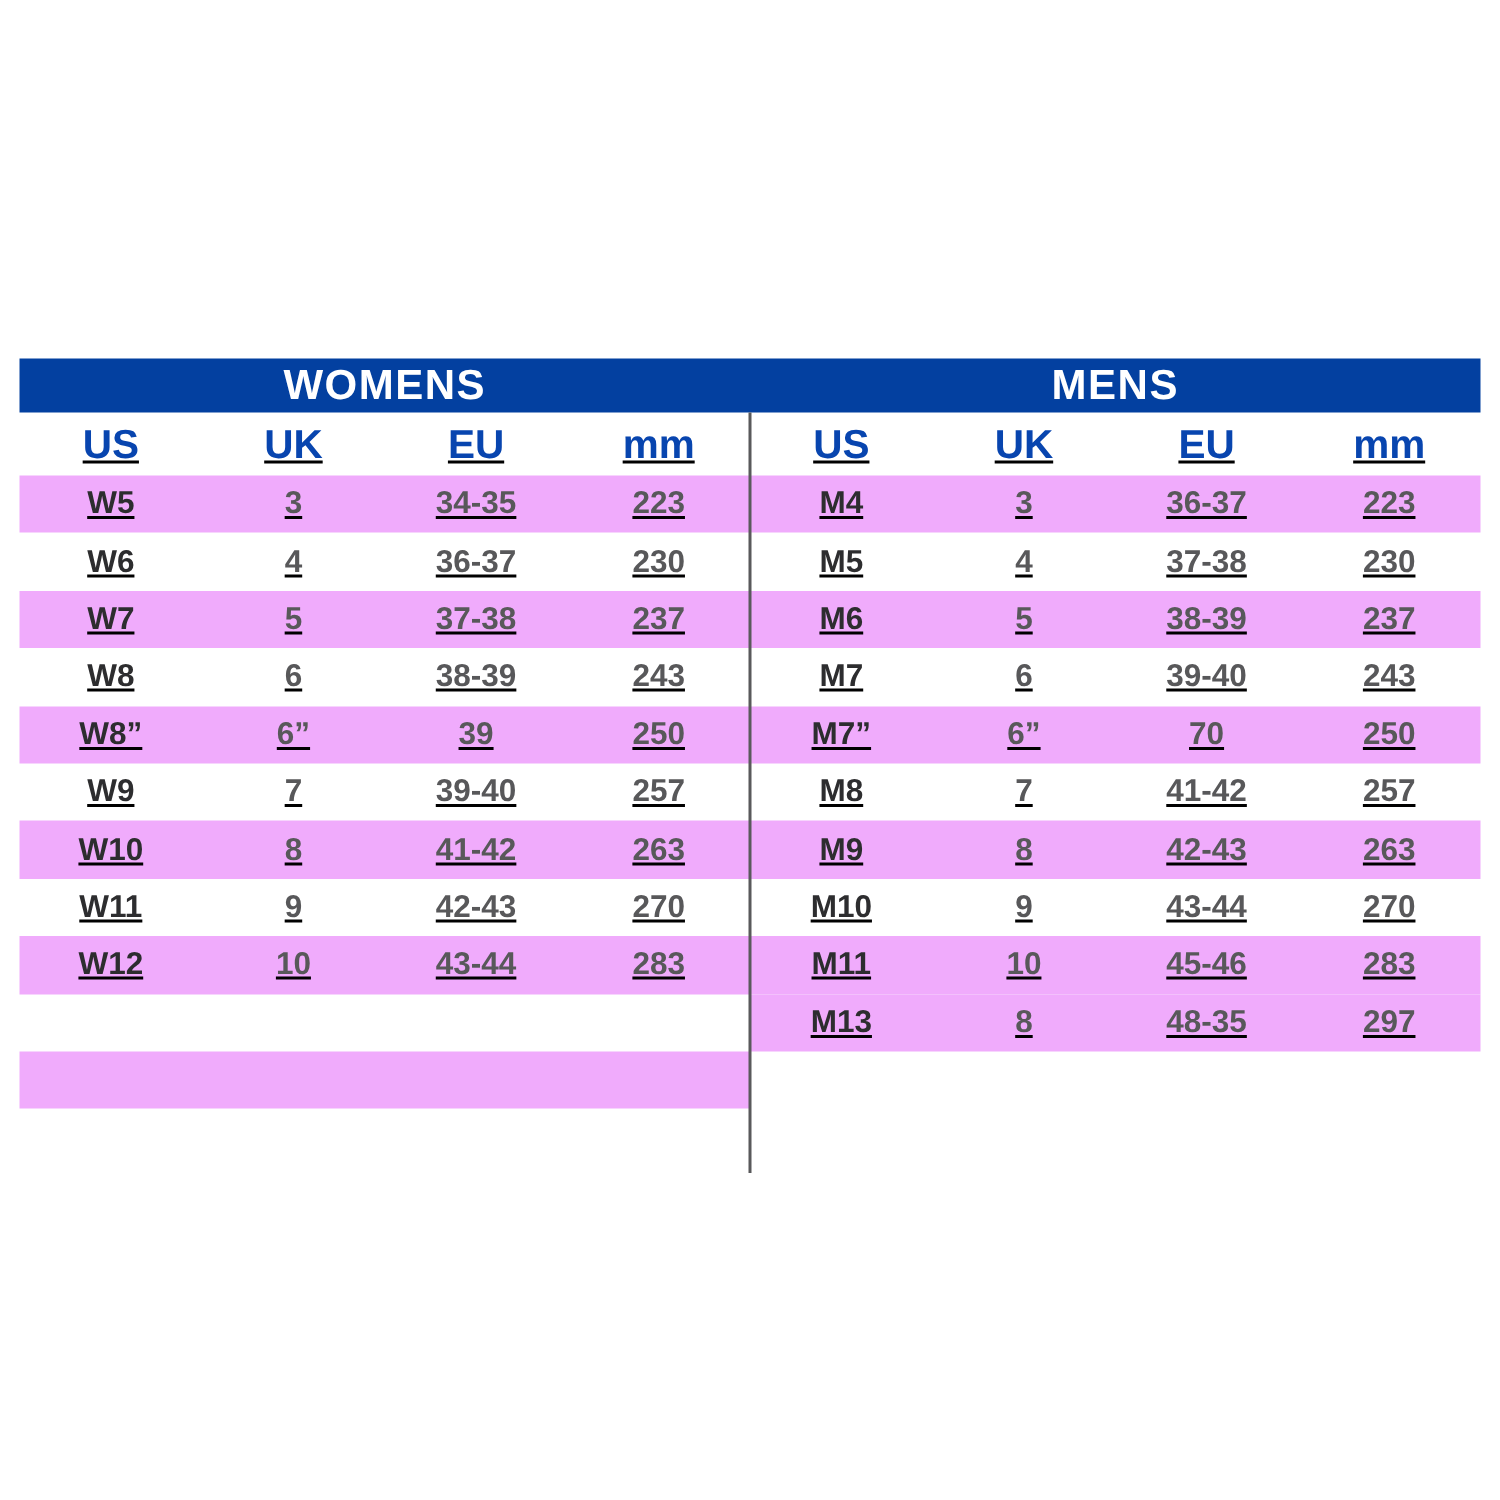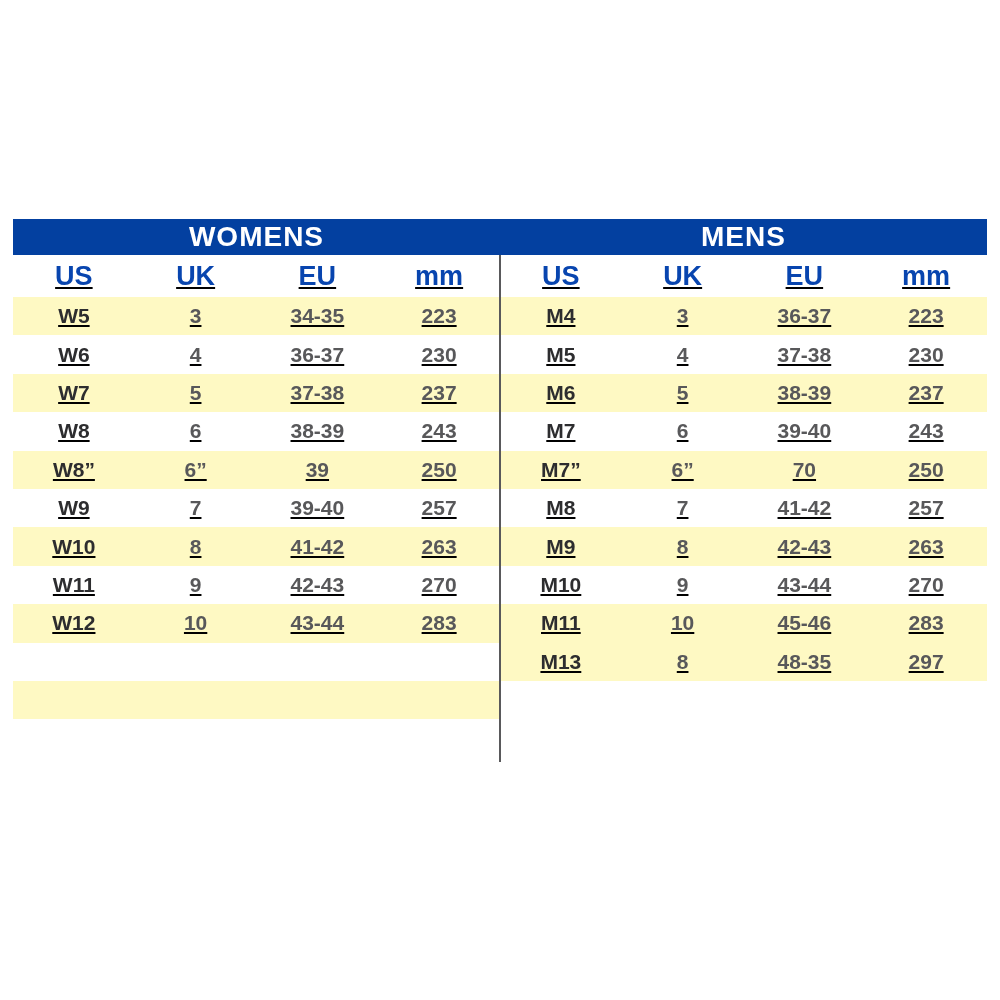--- a/index.html
+++ b/index.html
@@ -11,21 +11,21 @@
   .canvas {
     position: relative;
     width: 1000px;
     height: 1000px;
     background: #ffffff;
     overflow: hidden;
   }
   .chart {
     position: absolute;
     left: 13px;
-    top: 219px;
+    top: 239px;
     width: 974px;
   }
   .chart-header {
     display: flex;
     height: 36px;
     background: var(--bar-bg, #0340a0);
   }
   .header-cell {
     flex: 1 1 50%;
     display: flex;
@@ -64,21 +64,21 @@
     font-size: 27px;
     color: #0845af;
   }
   .row {
     display: grid;
     grid-template-columns: repeat(4, 1fr);
     height: 38.4px;
     align-items: center;
   }
   .row.striped {
-    background: #fef9c3;
+    background: #f0abfc;
   }
   .cell {
     text-align: center;
     font-weight: bold;
     font-size: 21px;
     color: #58585a;
   }
   .cell.us-col {
     color: #2d2d2f;
   }

